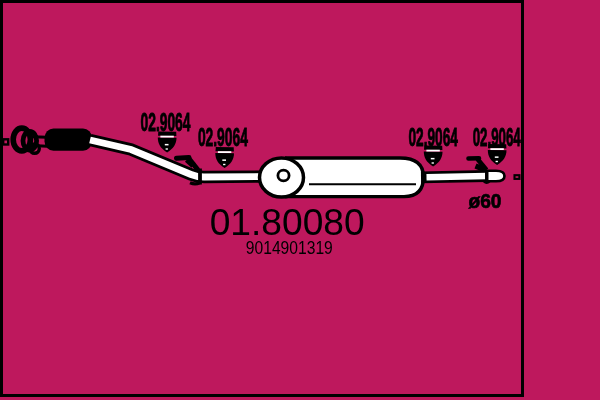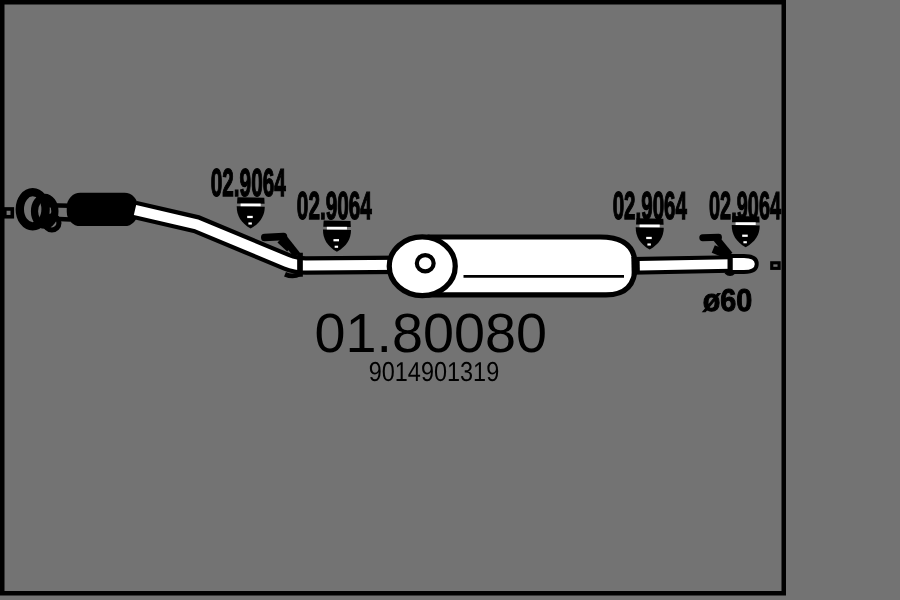--- a/index.html
+++ b/index.html
@@ -1,16 +1,16 @@
 <!DOCTYPE html>
 <html><head>
 <meta charset="utf-8">
 <style>
   html,body{margin:0;padding:0;background:#fff;}
-  .page{position:relative;width:600px;height:400px;background:#737373;overflow:hidden;
+  .page{position:relative;width:600px;height:400px;background:#be185d;overflow:hidden;
         font-family:"Liberation Sans",sans-serif;}
   svg{position:absolute;left:0;top:0;}
 </style>
 </head>
 <body>
 <div class="page">
 <svg width="600" height="400" viewBox="0 0 600 400">
   <defs>
 
     <g id="clamp">

